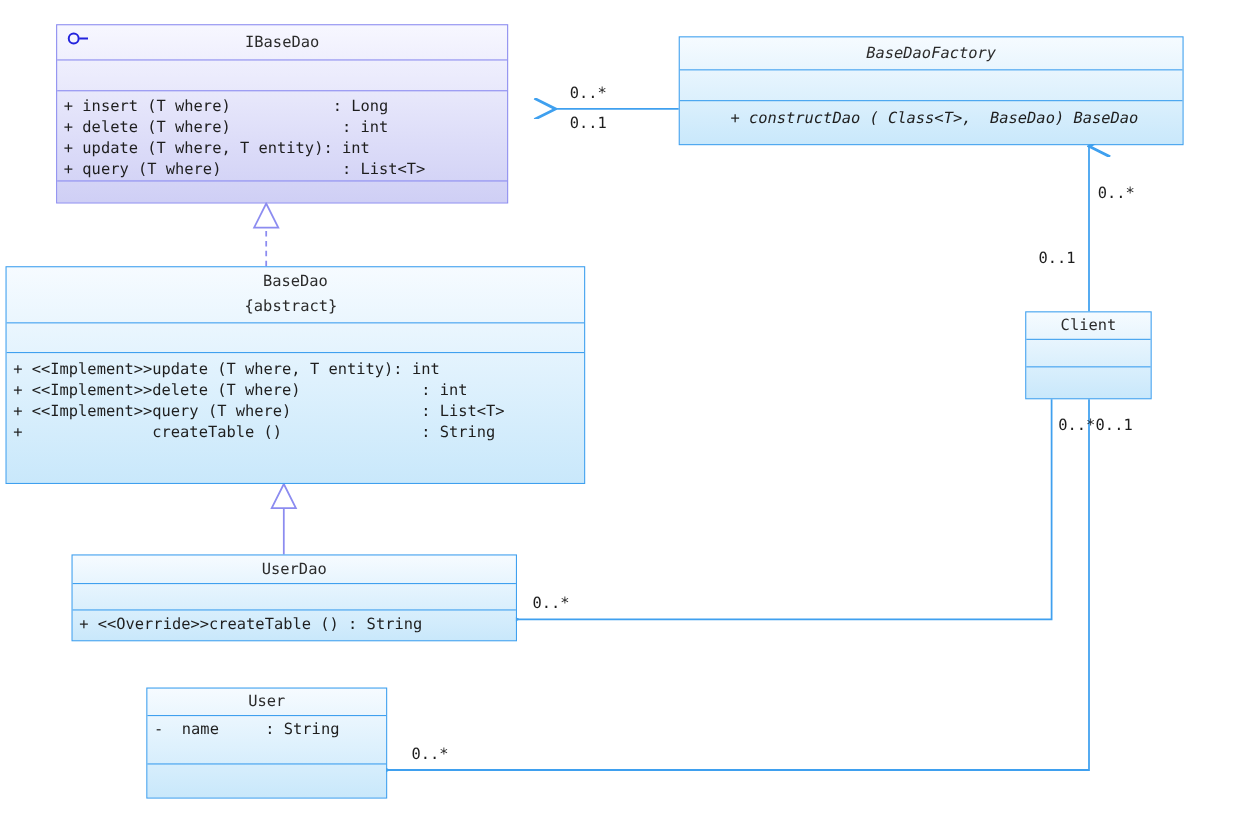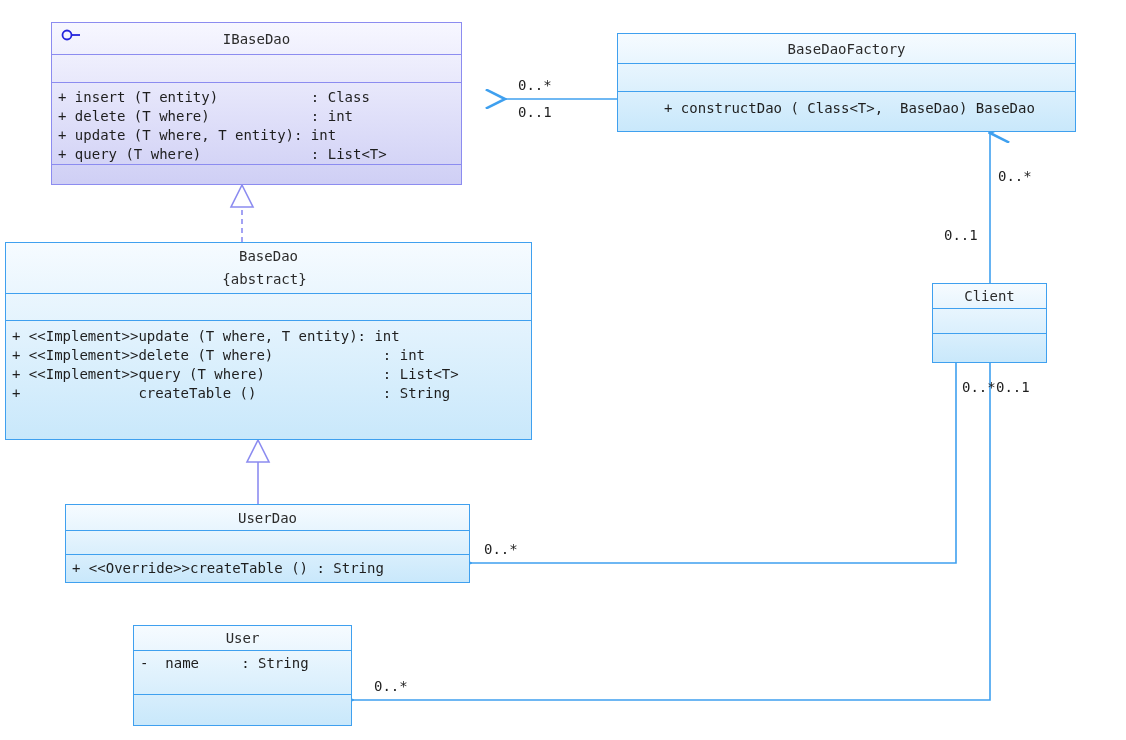--- a/index.html
+++ b/index.html
@@ -136,28 +136,28 @@
   <div class="uml-box iface" style="left:51px; top:22px; width:411px; height:163px;">
     <div class="compartment" style="height:32px;">
       <svg class="iface-icon" viewBox="0 0 26 14">
         <circle cx="7" cy="7" r="4.5" fill="none" stroke="#2323dd" stroke-width="1.8"></circle>
         <line x1="12" y1="7" x2="20" y2="7" stroke="#2323dd" stroke-width="1.8"></line>
       </svg>
       <div class="cls-title" style="line-height:32px;">IBaseDao</div>
     </div>
     <div class="compartment" style="height:28px;"></div>
     <div class="compartment last" style="padding-top:5px;">
-      <div class="member">+ insert (T entity)           : Class</div>
+      <div class="member">+ insert (T where)           : Long</div>
       <div class="member">+ delete (T where)            : int</div>
       <div class="member">+ update (T where, T entity): int</div>
       <div class="member">+ query (T where)             : List&lt;T&gt;</div>
     </div>
   </div>
 
-  <div class="uml-box" style="left:617px; top:33px; width:459px; height:99px;">
+  <div class="uml-box" style="left:617px; top:33px; width:459px; height:99px;font-style:italic;">
     <div class="compartment" style="height:30px;">
       <div class="cls-title" style="line-height:30px;">BaseDaoFactory</div>
     </div>
     <div class="compartment" style="height:28px;"></div>
     <div class="compartment last" style="padding-top:7px;margin-left:40px;">
       <div class="member">+ constructDao ( Class&lt;T&gt;,  BaseDao) BaseDao</div>
     </div>
   </div>
 
   <div class="uml-box" style="left:5px; top:242px; width:527px; height:198px;">

